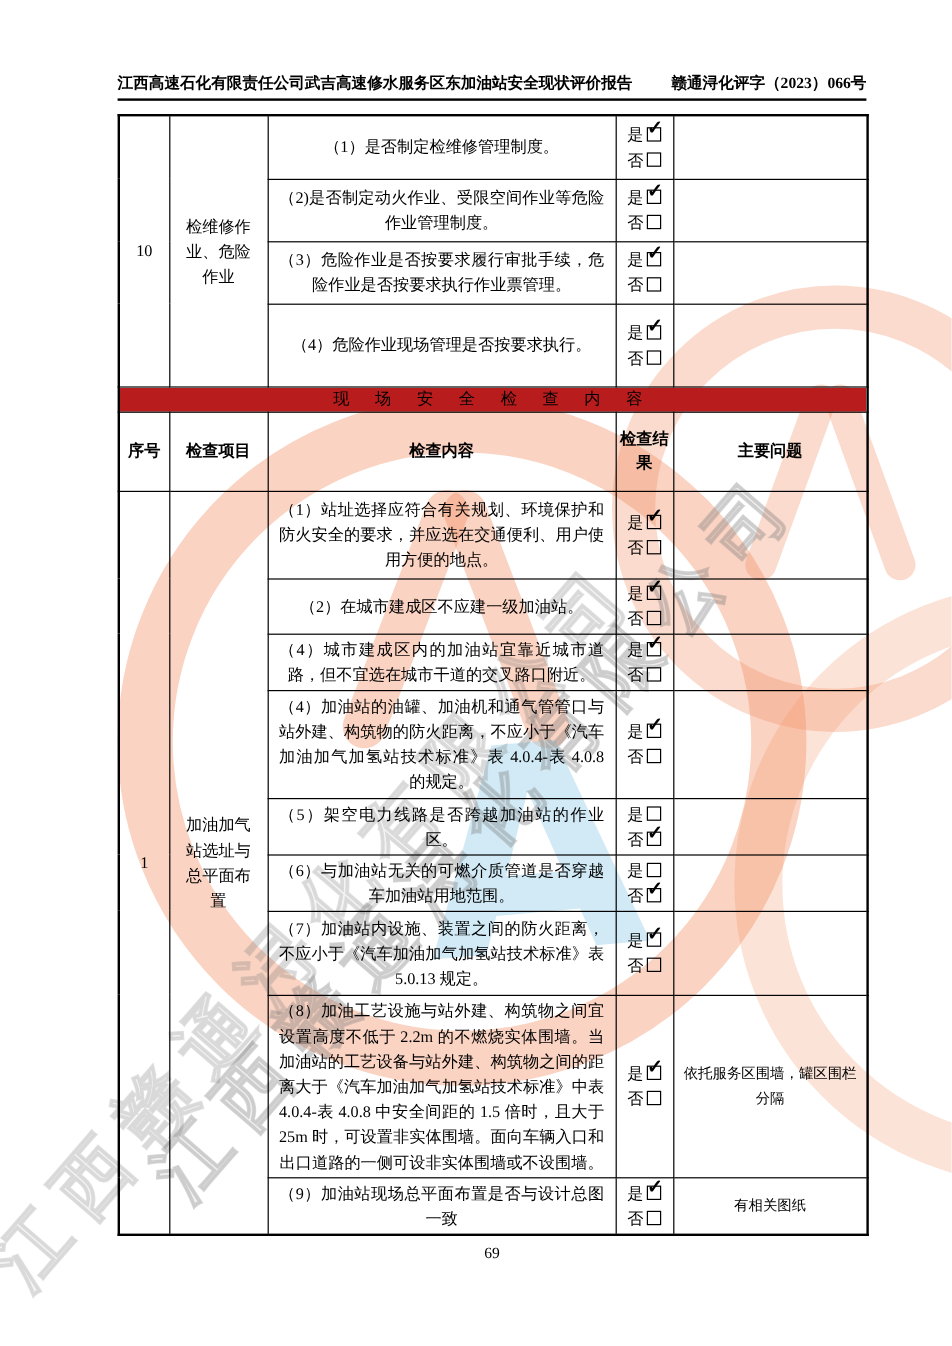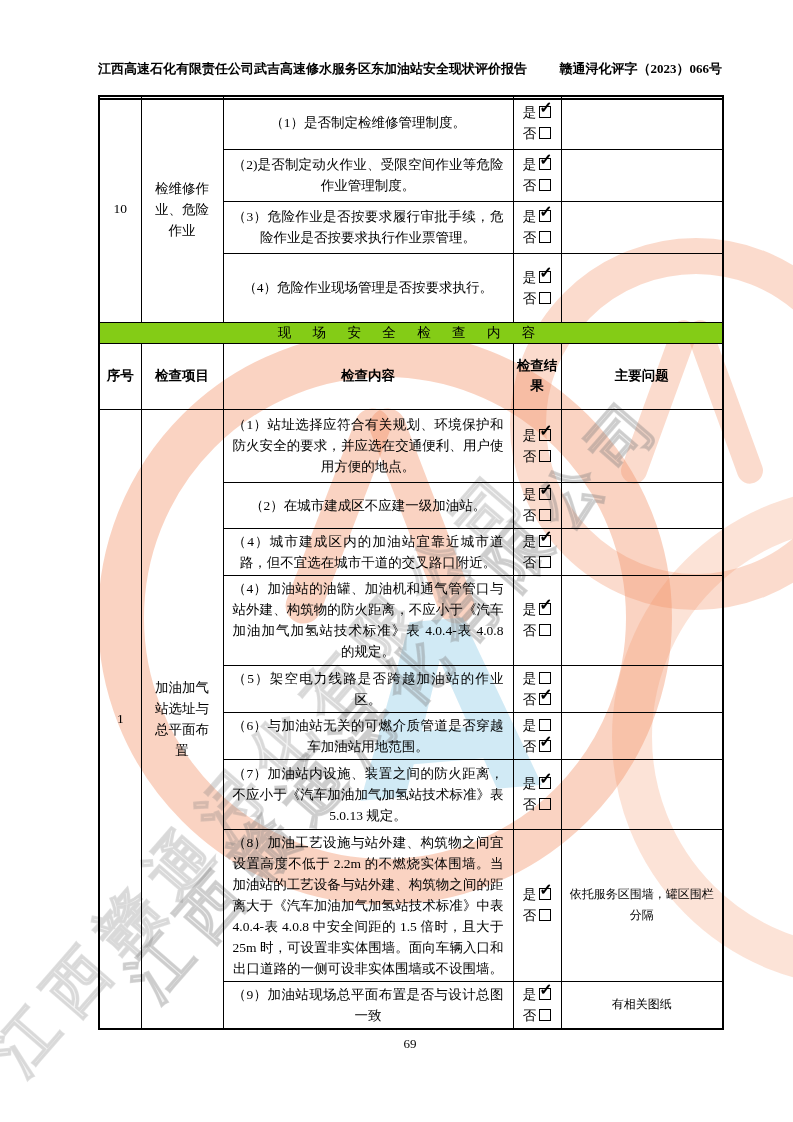--- a/index.html
+++ b/index.html
@@ -30,37 +30,37 @@
     color:rgba(135,135,135,.13);
     -webkit-text-stroke:1.3px rgba(125,125,125,.30);
     transform:rotate(-49deg);transform-origin:0 50%;
   }
   .wm-line1{left:140px;top:948px}
   .wm-line2{left:6px;top:1022px;opacity:.75}
   
   .page-header{
     position:absolute;left:98px;top:60px;width:624px;z-index:2;
     display:flex;justify-content:space-between;align-items:flex-end;
-    font-size:13px;font-weight:bold;padding-bottom:20px;border-bottom:2px solid #000;
+    font-size:13px;font-weight:bold;padding-bottom:4px;border-bottom:2px solid #000;
   }
   
   table.checklist{
     position:absolute;left:98px;top:95px;width:624px;z-index:1;
     border-collapse:collapse;table-layout:fixed;border:2px solid #000;
   }
   .checklist td,.checklist th{border:1px solid #000;vertical-align:middle;overflow:hidden}
   .checklist th{font-size:13.5px;font-weight:bold;text-align:center;line-height:20px;padding:2px}
   .th-seq{padding:2px 12px}
   .c-seq{text-align:center;font-size:13.5px;padding:2px}
   .c-project{text-align:center;font-size:13.5px;line-height:21px;padding:2px 13px}
   .c-content{font-size:13.5px;line-height:21px;padding:2px 9px;text-align:justify;text-align-last:center}
   .c-result{text-align:center;font-size:13.5px;line-height:21px;padding:1px 2px}
   .c-issue{text-align:center;font-size:12px;line-height:21px;padding:2px 8px}
   tr.banner td{
-    background:#84cc16;text-align:center;font-size:13.5px;letter-spacing:9px;
+    background:#b91c1c;text-align:center;font-size:13.5px;letter-spacing:9px;
     padding:1px;font-weight:normal;
   }
   .cb-line{white-space:nowrap}
   .cb{
     display:inline-block;width:12px;height:12px;border:1.5px solid #000;
     margin-left:3px;vertical-align:-1px;position:relative;
   }
   .cb.on::after{
     content:"\2713";position:absolute;left:-1px;top:-7px;
     font-size:16px;font-weight:bold;line-height:1;

